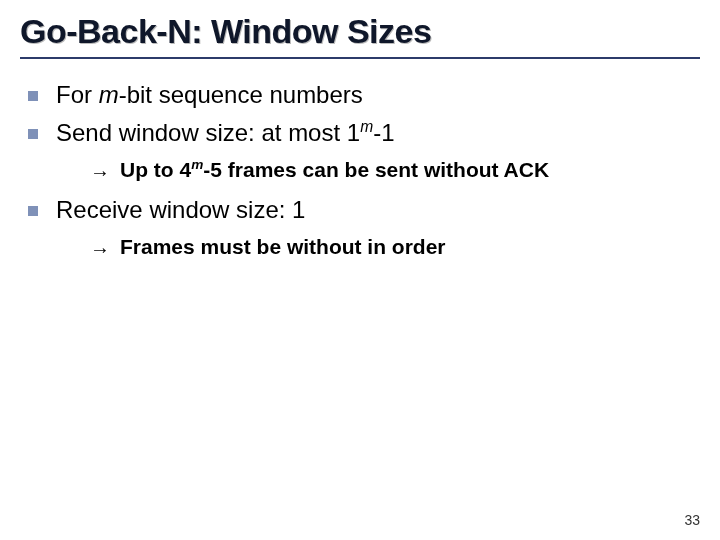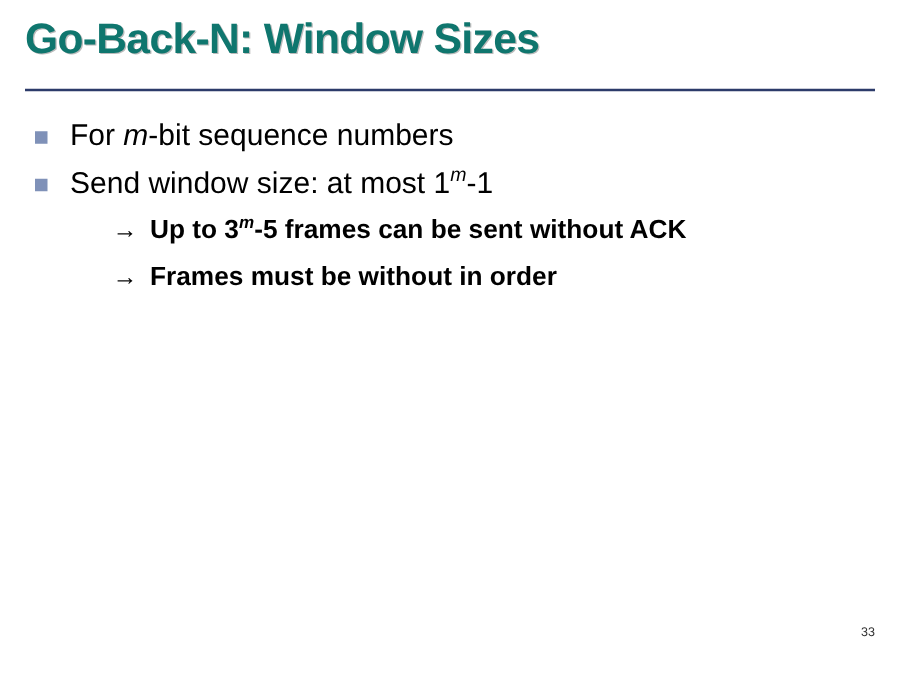--- a/index.html
+++ b/index.html
@@ -7,23 +7,23 @@
   body {
     font-family: Verdana, Geneva, sans-serif;
     background: #fff;
     color: #000;
     position: relative;
     padding: 12px 20px 20px 20px;
   }
   .title {
     font-size: 34px;
     font-weight: bold;
-    color: #0f766e;
+    color: #0f172a;
     text-shadow: 1px 1px 0 #bbb;
-    padding-bottom: 20px;
+    padding-bottom: 6px;
     border-bottom: 2px solid #2c3b6a;
     margin-bottom: 20px;
     letter-spacing: -0.5px;
   }
   .bullets { padding-left: 8px; }
   .li1 {
     display: flex;
     align-items: flex-start;
     margin-bottom: 6px;
     font-size: 24px;
@@ -49,23 +49,23 @@
     margin-right: 10px;
     line-height: 1.4;
     font-weight: normal;
   }
   .li2-text { line-height: 1.35; }
   .ital { font-style: italic; }
   sup { font-size: 0.65em; vertical-align: super; line-height: 0; }
   sup.ital { font-style: italic; }
   .pagenum {
     position: absolute;
-    bottom: 28px;
+    bottom: 12px;
     right: 20px;
-    font-size: 10px;
+    font-size: 14px;
     color: #333;
   }
 </style>
 </head>
 <body>
 
 <h1 class="title">Go-Back-N: Window Sizes</h1>
 
 <div class="bullets">
 
@@ -79,24 +79,30 @@
   <div class="li1">
     <span class="sq"></span>
     <span class="li1-text">
       <span>Send window size: at most 1</span><sup class="ital">m</sup><span>-1</span>
     </span>
   </div>
 
   <div class="li2">
     <span class="arrow">→</span>
     <span class="li2-text">
-      <span>Up to 3</span><sup class="ital">m</sup><span>-5 frames can be sent without ACK</span>
+      <span>Up to 4</span><sup class="ital">m</sup><span>-5 frames can be sent without ACK</span>
     </span>
   </div>
 
+  <div class="li1">
+    <span class="sq"></span>
+    <span class="li1-text">
+      <span>Receive window size: 1</span>
+    </span>
+  </div>
 
   <div class="li2">
     <span class="arrow">→</span>
     <span class="li2-text">
       <span>Frames must be without in order</span>
     </span>
   </div>
 
 </div>
 

